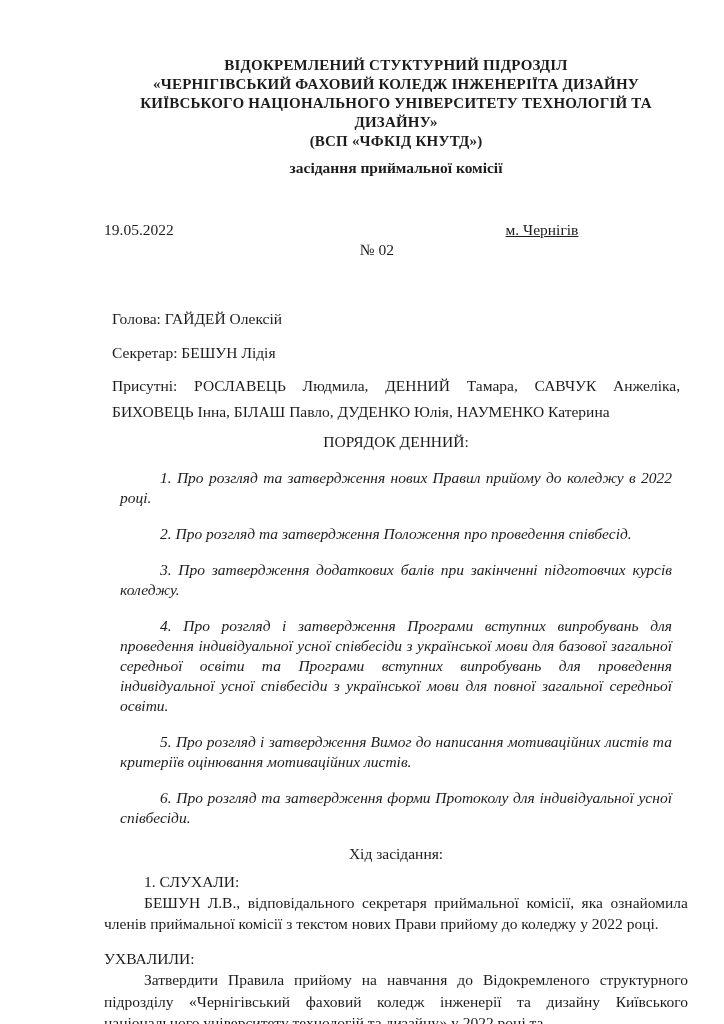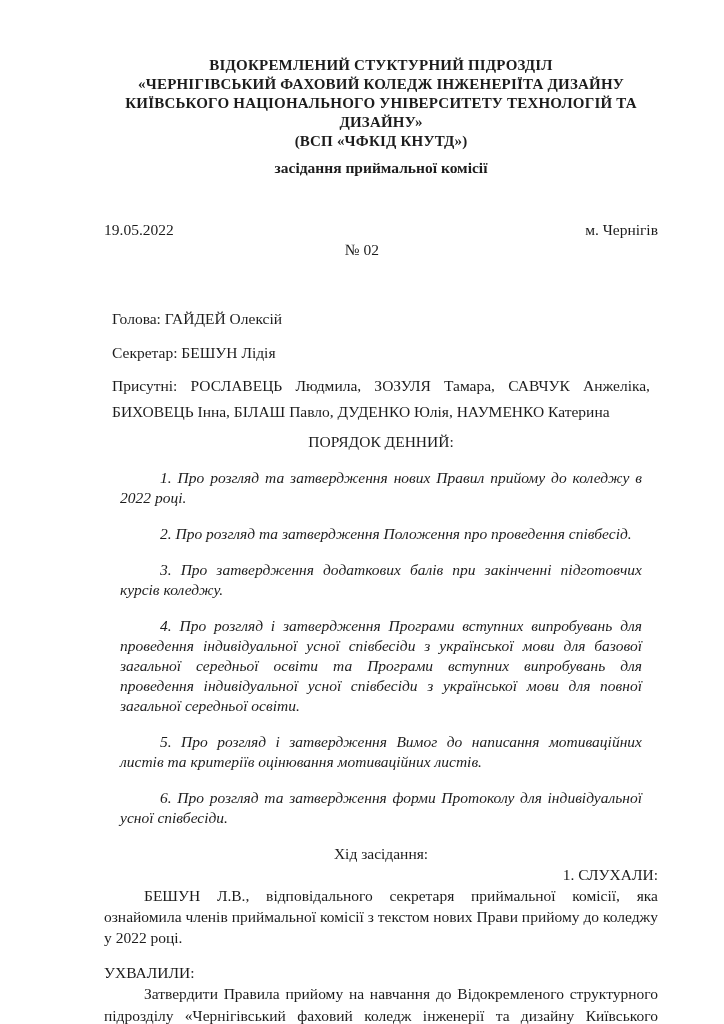--- a/index.html
+++ b/index.html
@@ -7,21 +7,21 @@
     position: relative;
     width: 724px;
     height: 1024px;
     margin: 0 auto;
     background: #ffffff;
     color: #1c1c1c;
     font-family: "Liberation Serif", "DejaVu Serif", serif;
     font-size: 15.5px;
     overflow: hidden;
     box-sizing: border-box;
-    padding: 56px 66px 0 104px; 
+    padding: 56px 36px 0 104px; 
   }
   .doc-header {
     text-align: center;
     font-weight: bold;
     font-size: 15px;
     line-height: 19px;
     letter-spacing: 0.2px;
   }
   .doc-title {
     margin-top: 24px;
@@ -37,21 +37,21 @@
     font-weight: bold;
     font-size: 15.5px;
     line-height: 20px;
   }
   .meta-row {
     margin-top: 42px;
     display: grid;
     grid-template-columns: 1fr 1fr;
     line-height: 20px;
   }
-  .meta-city { text-align: right; }
+  .meta-city { text-align: center; text-decoration: underline; }
   .meta-number { text-align: right; padding-right: 2px; }
   .participants {
     margin-top: 46px;
     line-height: 25.5px;
   }
   .participants p { margin: 8px; text-align: justify; }
   .section-heading {
     text-align: center;
     line-height: 20px;
   }
@@ -62,21 +62,21 @@
     text-indent: 40px;
     line-height: 20px;
     font-style: italic;
   }
   .proceedings-heading { margin-top: 10px; }
   .label-line {
     margin: 0;
     text-indent: 40px;
     line-height: 20px;
   }
-  .sluhaly-label { margin-top: 1px; text-align: right; }
+  .sluhaly-label { margin-top: 8px; }
   .body-par {
     margin: 0;
     text-align: justify;
     text-indent: 40px;
     line-height: 21px;
   }
   .resolved-label {
     margin: 14px 0 0 0;
     line-height: 21px;
   }
@@ -99,21 +99,21 @@
 
   <div class="meta-row">
     <span class="meta-date">19.05.2022</span>
     <span class="meta-city">м. Чернігів</span>
     <span class="meta-number">№ 02</span>
   </div>
 
   <div class="participants">
     <p>Голова: ГАЙДЕЙ Олексій</p>
     <p>Секретар: БЕШУН Лідія</p>
-    <p>Присутні: РОСЛАВЕЦЬ Людмила, ЗОЗУЛЯ Тамара, САВЧУК Анжеліка, БИХОВЕЦЬ Інна, БІЛАШ Павло, ДУДЕНКО Юлія, НАУМЕНКО Катерина</p>
+    <p>Присутні: РОСЛАВЕЦЬ Людмила, ДЕННИЙ Тамара, САВЧУК Анжеліка, БИХОВЕЦЬ Інна, БІЛАШ Павло, ДУДЕНКО Юлія, НАУМЕНКО Катерина</p>
   </div>
 
   <div class="section-heading agenda-heading">ПОРЯДОК ДЕННИЙ:</div>
 
   <div class="agenda">
     <p>1. Про розгляд та затвердження нових Правил прийому до коледжу в 2022 році.</p>
     <p>2. Про розгляд та затвердження Положення про проведення співбесід.</p>
     <p>3. Про затвердження додаткових балів при закінченні підготовчих курсів коледжу.</p>
     <p>4. Про розгляд і затвердження Програми вступних випробувань для проведення індивідуальної усної співбесіди з української мови для базової загальної середньої освіти та Програми вступних випробувань для проведення індивідуальної усної співбесіди з української мови для повної загальної середньої освіти.</p>
     <p>5. Про розгляд і затвердження Вимог до написання мотиваційних листів та критеріїв оцінювання мотиваційних листів.</p>

